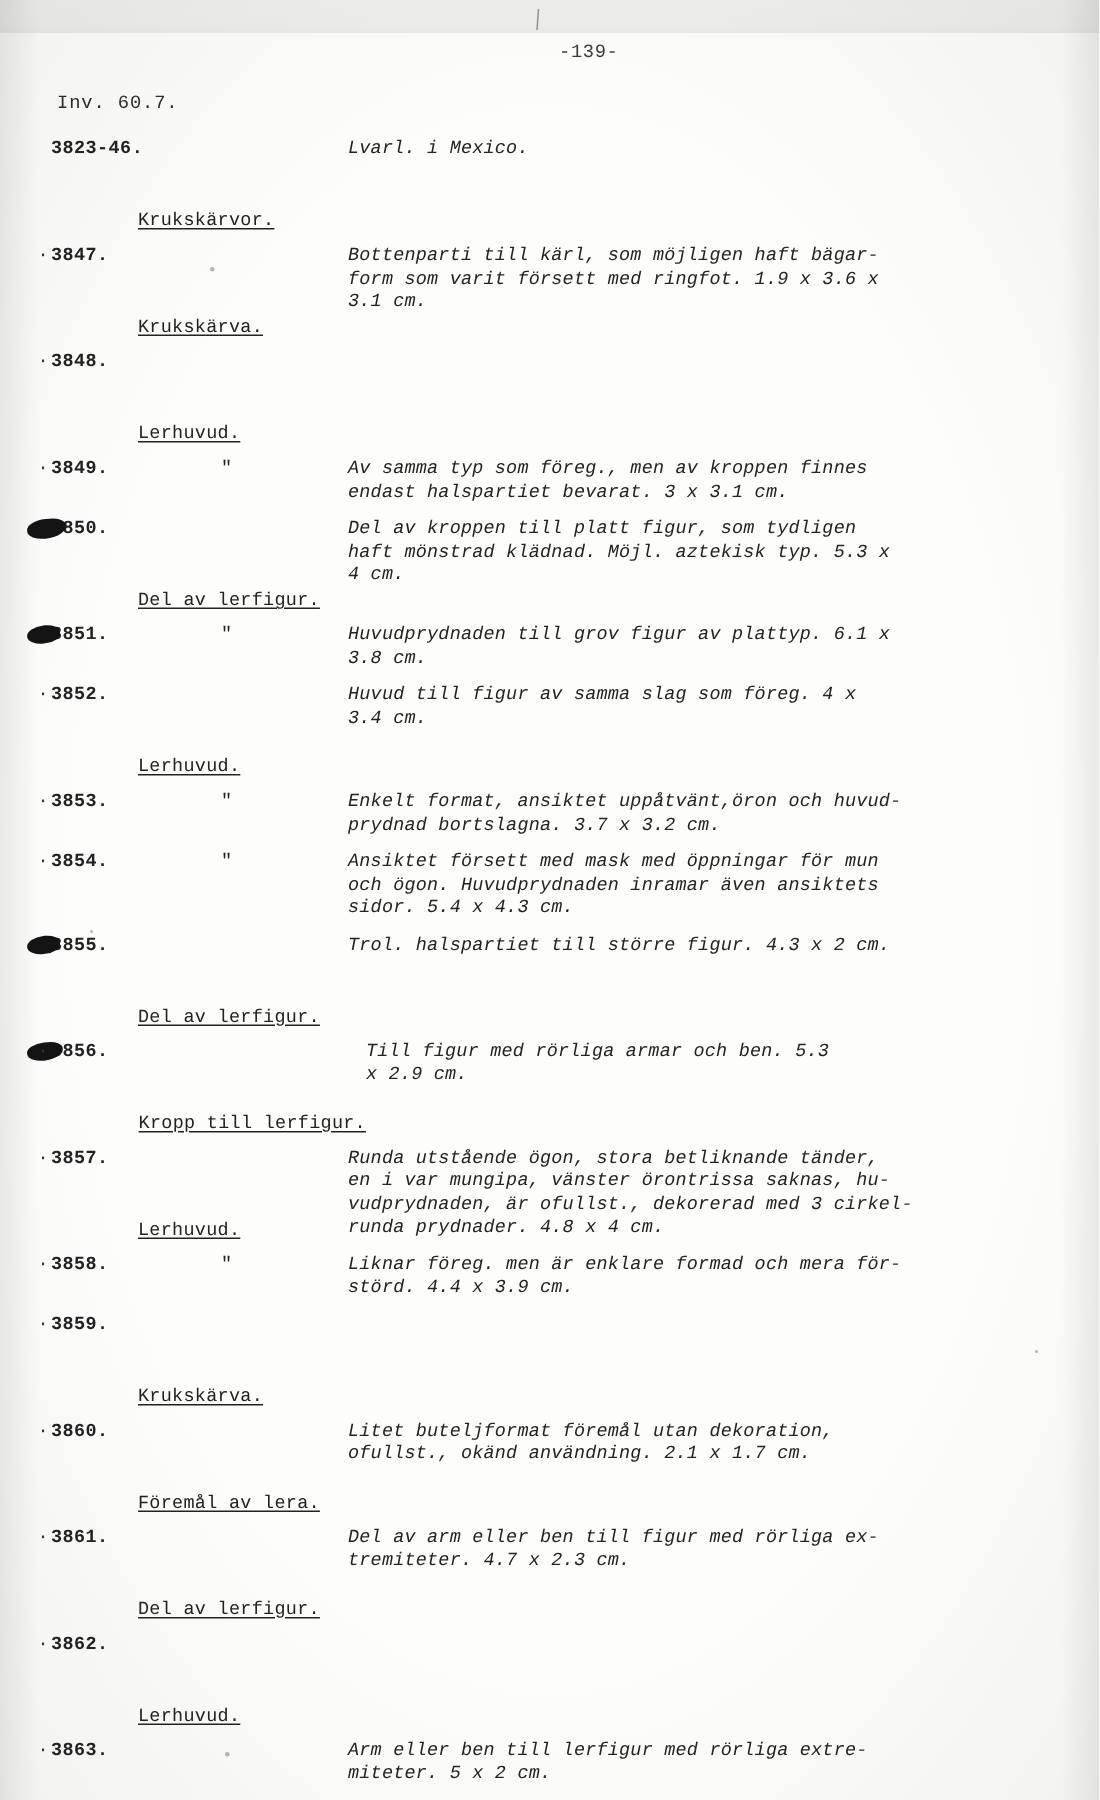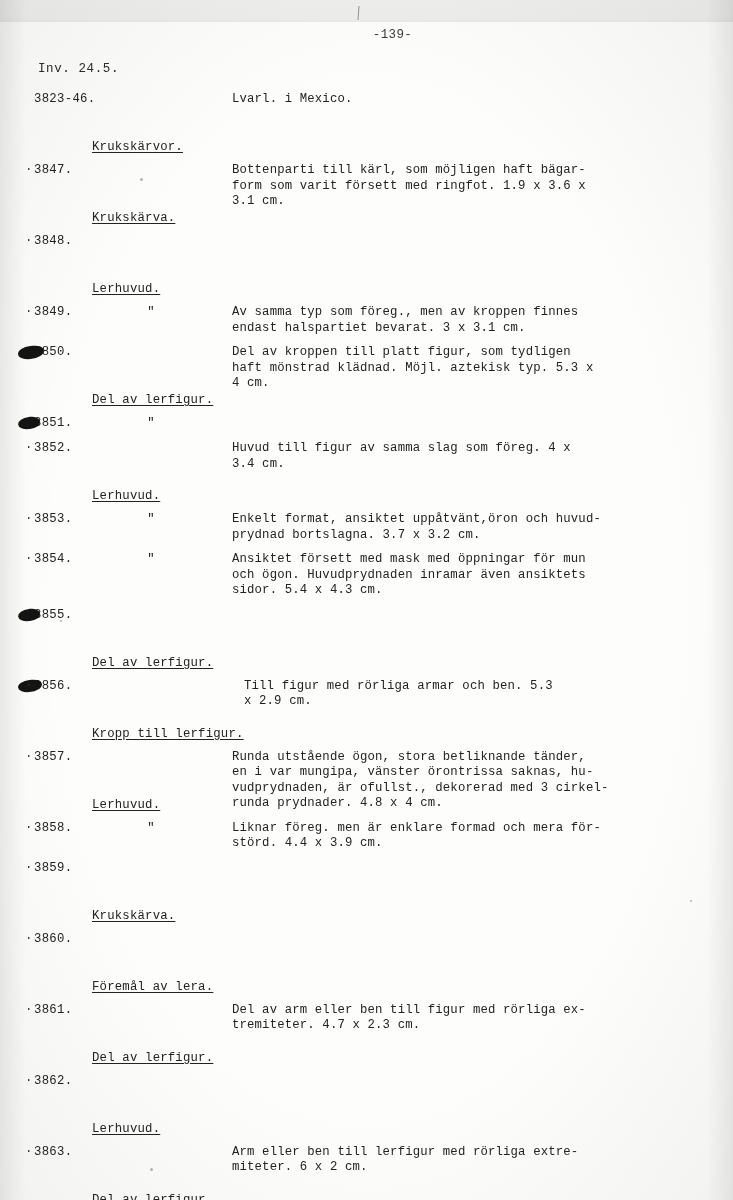--- a/index.html
+++ b/index.html
@@ -68,20 +68,21 @@
   }
   .num {
     width: 92px;
     padding-left: 34px;
     box-sizing: border-box;
     font-size: 12.3px;
     letter-spacing: 0.3px;
     color: #222;
     white-space: nowrap;
     flex: none;
+    font-weight: bold;
   }
   .dot {
     position: absolute;
     left: 25px;
     font-size: 12.3px;
     color: #333;
   }
   .cat {
     width: 140px;
     box-sizing: border-box;
@@ -102,20 +103,21 @@
     letter-spacing: 0;
   }
   .desc {
     flex: 1;
     padding-right: 28px;
     font-size: 12.3px;
     line-height: 15.5px;
     letter-spacing: 0.15px;
     color: #232323;
     white-space: pre-line;
+    font-style: italic;
   }
   
   .blob {
     position: absolute;
     left: 18px;
     width: 26px;
     height: 13px;
     background: #141414;
     border-radius: 50% 40% 55% 45%;
     transform: rotate(-6deg);
@@ -153,21 +155,21 @@
 
   <div class="edge-shade top"></div>
   <div class="edge-shade left"></div>
   <div class="edge-shade right"></div>
   <div class="edge-shade bottom"></div>
 
   <div class="tick"></div>
 
   <div class="page-number">-139-</div>
 
-  <div class="inv-line">Inv. 24.5.</div>
+  <div class="inv-line">Inv. 60.7.</div>
 
   <div class="speck" style="left:150px; top:1168px; width:3px; height:3px;"></div>
   <div class="speck" style="left:60px; top:620px; width:2px; height:2px;"></div>
   <div class="speck" style="left:140px; top:178px; width:3px; height:3px;"></div>
   <div class="speck" style="left:690px; top:900px; width:2px; height:2px;"></div>
 
   <div class="entries" id="entries">
       <div class="entry">
         <div class="num">3823-46.</div>
         <div class="cat underline">Krukskärvor.</div>
@@ -198,20 +200,22 @@
         <div class="num">3850.</div>
         <div class="cat underline">Del av lerfigur.</div>
         <div class="desc">Del av kroppen till platt figur, som tydligen
 haft mönstrad klädnad. Möjl. aztekisk typ. 5.3 x
 4 cm.</div>
       </div>
       <div class="entry">
         <div class="blob b2" style="top: 1px;"></div>
         <div class="num">3851.</div>
         <div class="cat ditto">"</div>
+        <div class="desc">Huvudprydnaden till grov figur av plattyp. 6.1 x
+3.8 cm.</div>
       </div>
       <div class="entry">
         <div class="dot">·</div>
         <div class="num">3852.</div>
         <div class="cat underline">Lerhuvud.</div>
         <div class="desc">Huvud till figur av samma slag som föreg. 4 x
 3.4 cm.</div>
       </div>
       <div class="entry">
         <div class="dot">·</div>
@@ -225,26 +229,27 @@
         <div class="num">3854.</div>
         <div class="cat ditto">"</div>
         <div class="desc">Ansiktet försett med mask med öppningar för mun
 och ögon. Huvudprydnaden inramar även ansiktets
 sidor. 5.4 x 4.3 cm.</div>
       </div>
       <div class="entry">
         <div class="blob b2" style="top: 1px;"></div>
         <div class="num">3855.</div>
         <div class="cat underline">Del av lerfigur.</div>
+        <div class="desc">Trol. halspartiet till större figur. 4.3 x 2 cm.</div>
       </div>
       <div class="entry">
         <div class="blob b3" style="top: 1px;"></div>
         <div class="dot">·</div>
         <div class="num">3856.</div>
-        <div class="cat underline" style="width: 152px;">Kropp till lerfigur.</div>
+        <div class="cat underline" style="width: 152px; text-align: right;">Kropp till lerfigur.</div>
         <div class="desc">Till figur med rörliga armar och ben. 5.3
      x 2.9 cm.</div>
       </div>
       <div class="entry">
         <div class="dot">·</div>
         <div class="num">3857.</div>
         <div class="cat underline">Lerhuvud.</div>
         <div class="desc">Runda utstående ögon, stora betliknande tänder,
 en i var mungipa, vänster örontrissa saknas, hu-
 vudprydnaden, är ofullst., dekorerad med 3 cirkel-
@@ -259,39 +264,41 @@
       </div>
       <div class="entry">
         <div class="dot">·</div>
         <div class="num">3859.</div>
         <div class="cat underline">Krukskärva.</div>
       </div>
       <div class="entry">
         <div class="dot">·</div>
         <div class="num">3860.</div>
         <div class="cat underline">Föremål av lera.</div>
+        <div class="desc">Litet buteljformat föremål utan dekoration,
+ofullst., okänd användning. 2.1 x 1.7 cm.</div>
       </div>
       <div class="entry">
         <div class="dot">·</div>
         <div class="num">3861.</div>
         <div class="cat underline">Del av lerfigur.</div>
         <div class="desc">Del av arm eller ben till figur med rörliga ex-
 tremiteter. 4.7 x 2.3 cm.</div>
       </div>
       <div class="entry">
         <div class="dot">·</div>
         <div class="num">3862.</div>
         <div class="cat underline">Lerhuvud.</div>
       </div>
       <div class="entry">
         <div class="dot">·</div>
         <div class="num">3863.</div>
         <div class="cat underline">Del av lerfigur.</div>
         <div class="desc">Arm eller ben till lerfigur med rörliga extre-
-miteter. 6 x 2 cm.</div>
+miteter. 5 x 2 cm.</div>
       </div>
       <div class="entry">
         <div class="dot">·</div>
         <div class="num">3864.</div>
         <div class="cat ditto">"</div>
         <div class="desc">D:o. 4.3 x 1.7 cm.</div>
       </div>
     </div>
 
 </div>

